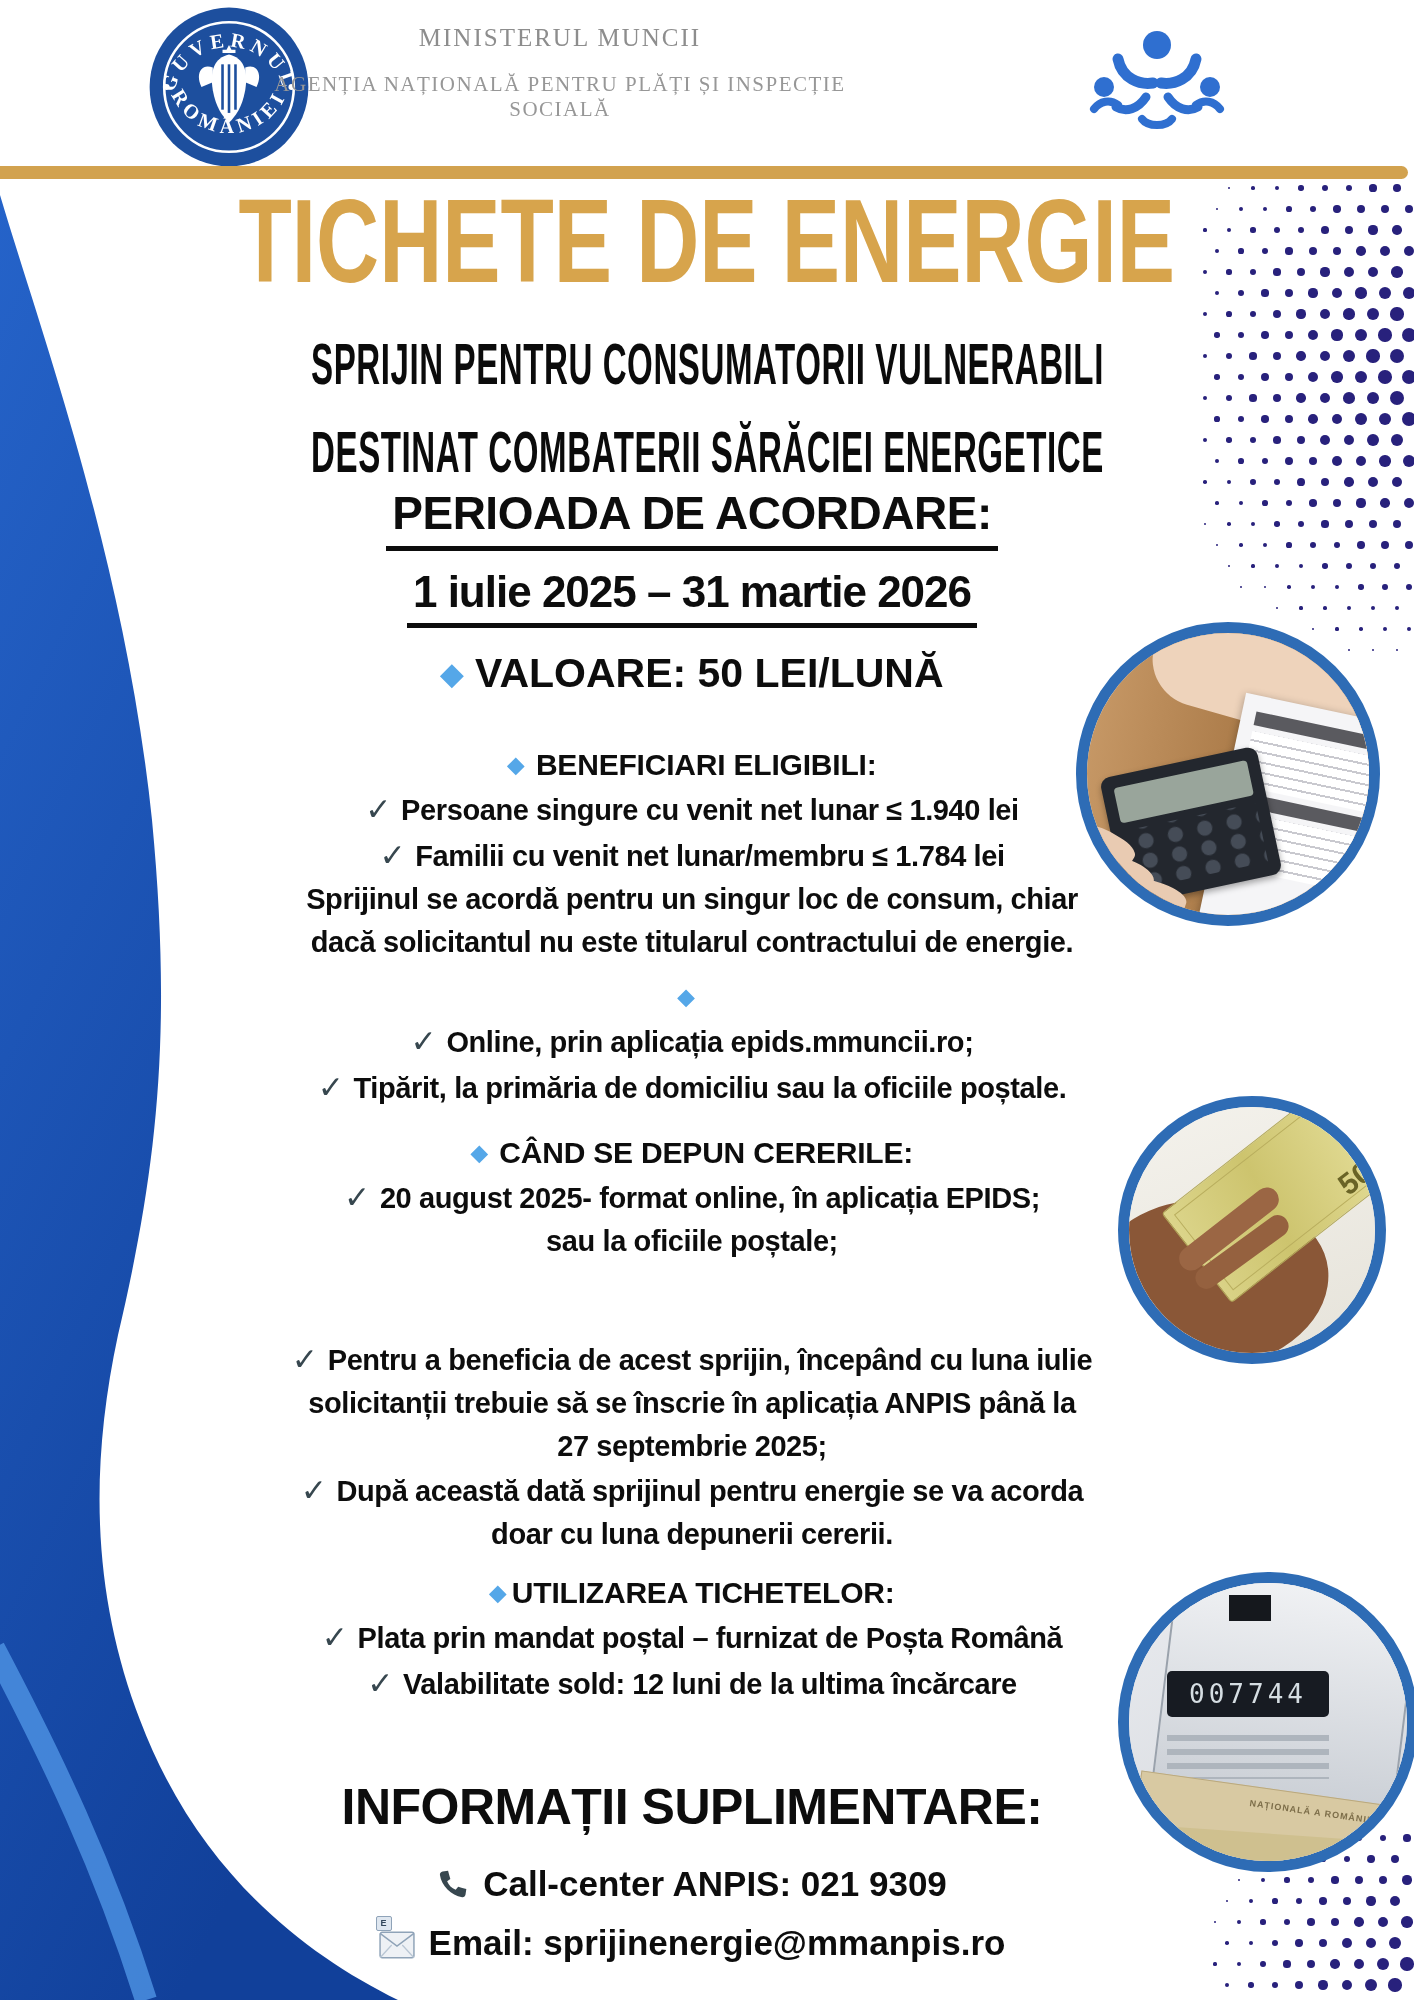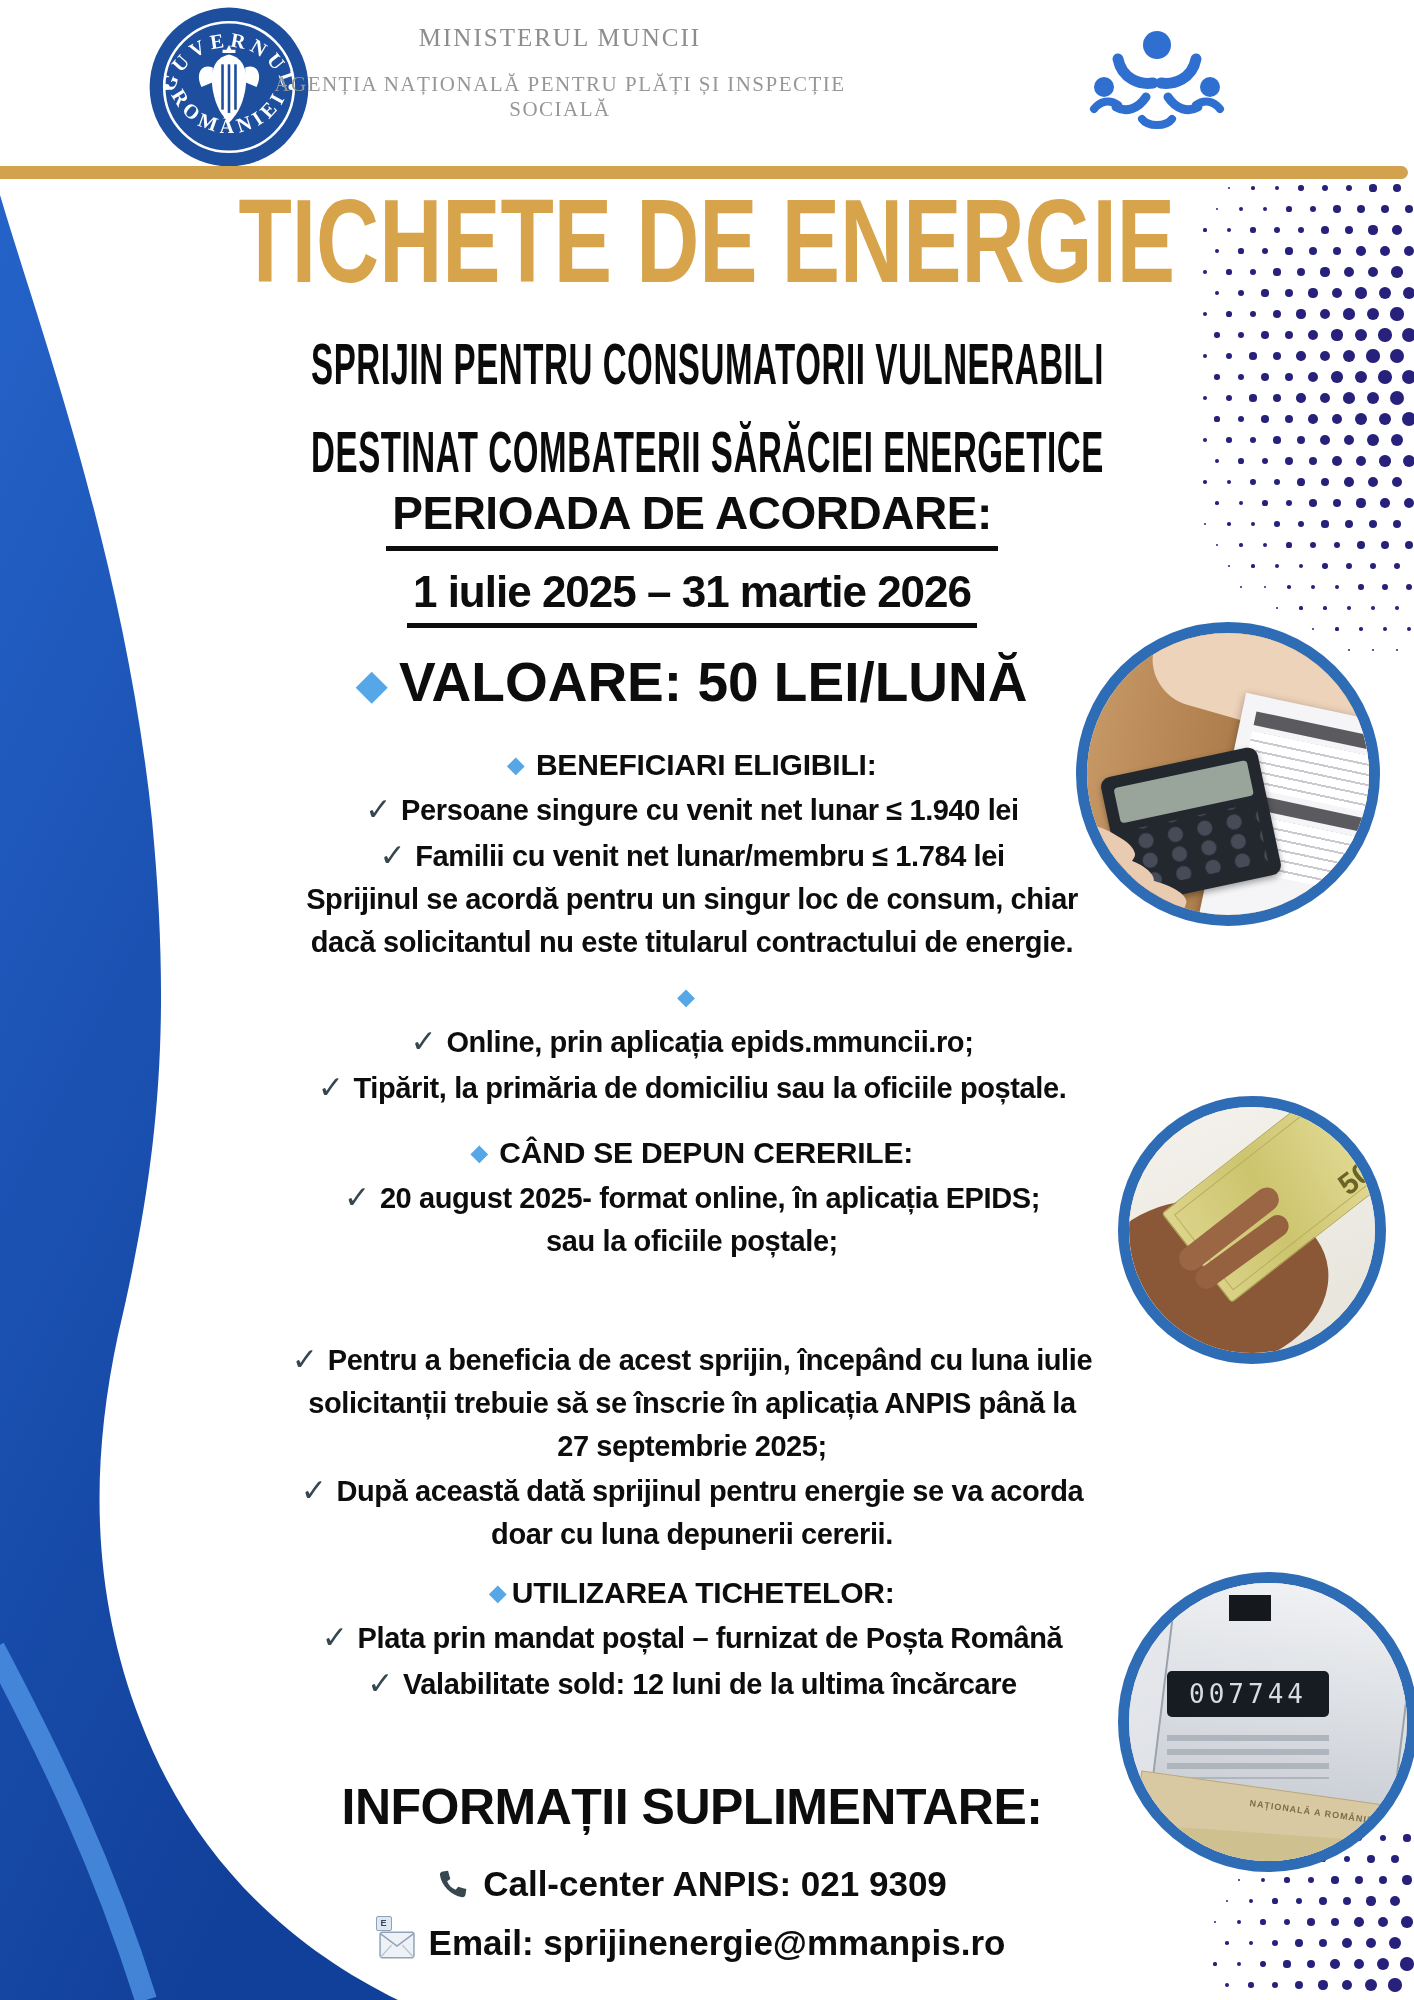--- a/index.html
+++ b/index.html
@@ -27,21 +27,21 @@
   .s-cond{display:inline-block;transform:scaleX(.58);transform-origin:50% 50%;white-space:nowrap;
           font-size:57px;font-weight:700;color:#0b0b0b;letter-spacing:1px;}
 
   
   .sec{position:absolute;left:32px;width:1320px;text-align:center;z-index:2;}
   .fs-head{font-size:30px;font-weight:700;letter-spacing:-0.2px;line-height:1.4;text-align:center;}
   .fs-item{font-size:29px;font-weight:700;letter-spacing:-0.4px;line-height:1.47;}
   .period-h{font-size:46px;font-weight:700;letter-spacing:-0.5px;}
   .period-r{font-size:44px;font-weight:700;letter-spacing:-1px;margin-top:16px;}
   .und{display:inline-block;border-bottom:5px solid #0d0d0d;padding:0 6px 6px;}
-  .value-l{font-size:55px;font-weight:700;}
+  .value-l{font-size:41px;font-weight:700;}
   .info-h{font-size:50px;font-weight:700;letter-spacing:-0.5px;}
   .contact-line{font-size:35px;font-weight:700;line-height:1.35;margin-top:8px;}
 
   .diamond::before{content:"\25C6";color:#55A7E8;font-size:.72em;margin-right:12px;
                    display:inline-block;transform:translateY(-3px);}
   .diamond.tight::before{margin-right:6px;}
   .check::before{content:"\2713";font-family:"DejaVu Sans",sans-serif;font-weight:700;
                  color:#37474F;margin-right:10px;font-size:1.08em;}
 
   

